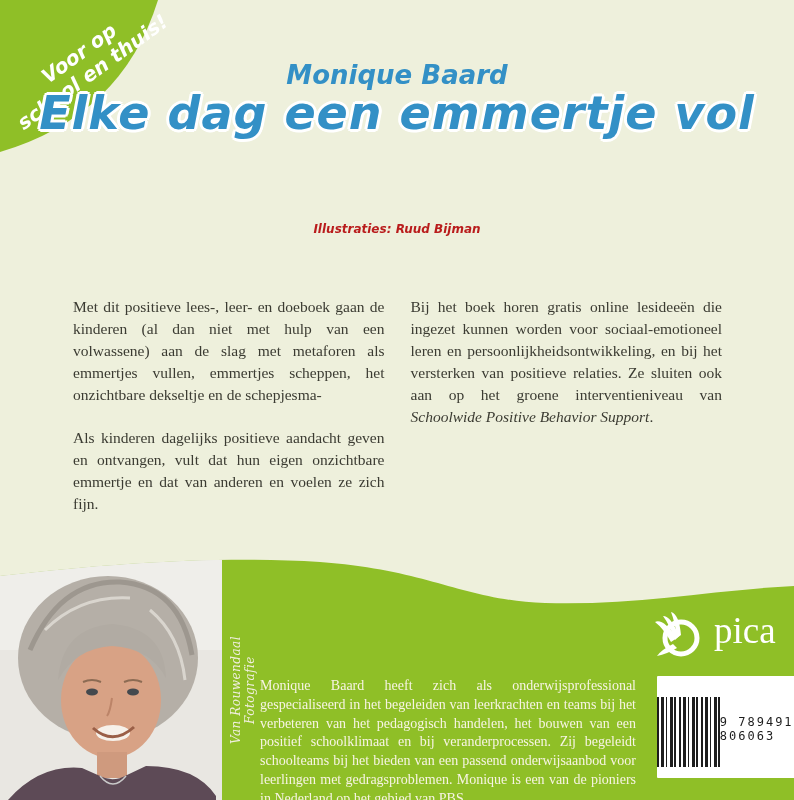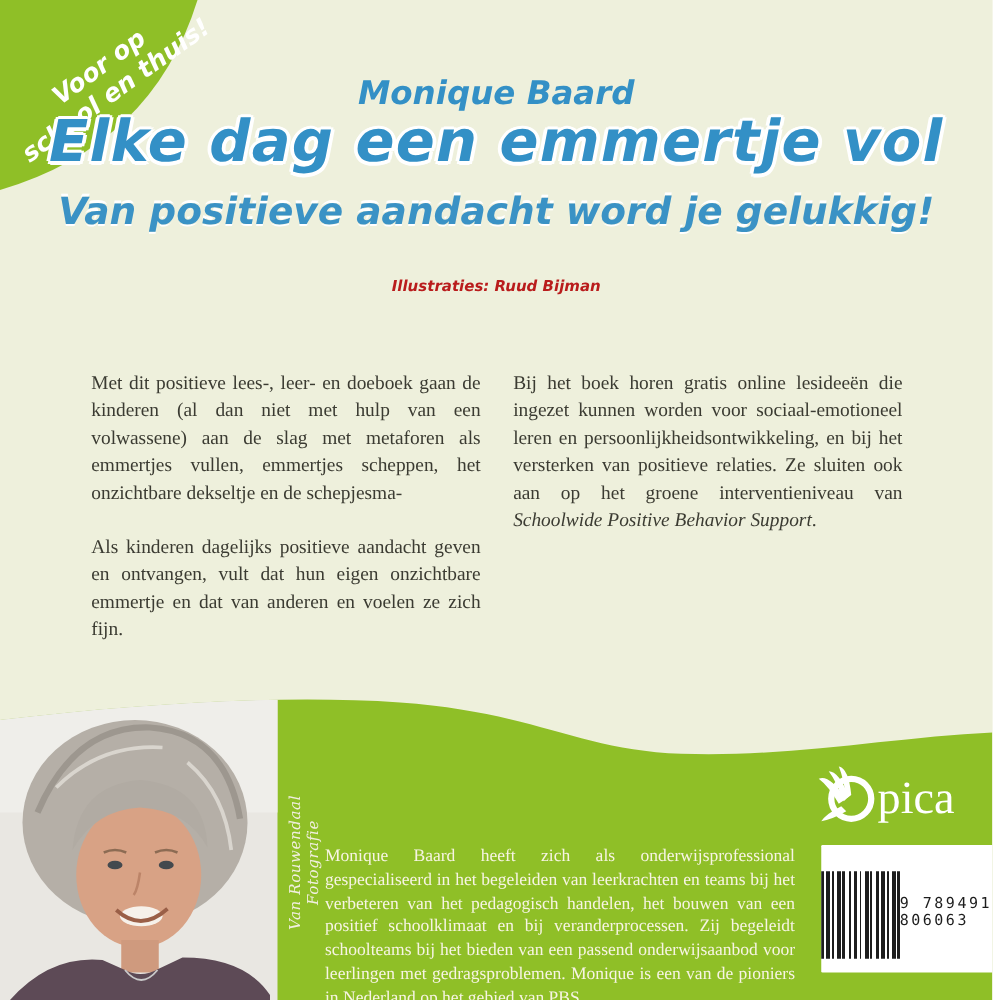--- a/index.html
+++ b/index.html
@@ -72,21 +72,21 @@
   }
   .bio{
     position:absolute;left:260px;top:640px;width:376px;
     color:#f7f4e3;font-size:14px;line-height:1.34;
     text-align:justify;
     font-family:"Liberation Serif", serif;
     margin-top:37px;
   }
   .publisher{
     position:absolute;left:653px;top:612px;width:140px;height:52px;
-    display:flex;align-items:center;gap:1px;
+    display:flex;align-items:flex-start;gap:13px;
   }
   .publisher .wordmark{
     color:#ffffff;font-family:"Liberation Serif", serif;
     font-size:37px;line-height:1;font-weight:400;
   }
   .barcode-box{
     position:absolute;left:657px;top:676px;width:144px;height:102px;
     background:#ffffff;border-radius:1px;
     display:flex;align-items:center;justify-content:flex-start;
     padding:0;box-sizing:border-box;
@@ -111,21 +111,20 @@
   <svg class="ribbon-svg" width="200" height="200" viewBox="0 0 200 200">
     <path d="M0,0 L158,0 Q122,116 0,152 Z" fill="#8fbf27"></path>
   </svg>
   <div class="ribbon-text">
     <div>Voor op</div>
     <div>school en thuis!</div>
   </div>
 
   <div class="author">Monique Baard</div>
   <div class="title">Elke dag een emmertje vol</div>
-  <div class="subtitle">Van positieve aandacht word je gelukkig!</div>
   <div class="illustrator">Illustraties: Ruud Bijman</div>
 
   <div class="columns">
     <div class="col">
       <p>Met dit positieve lees-, leer- en doeboek gaan de kinderen (al dan niet met hulp van een volwassene) aan de slag met metaforen als emmertjes vullen, emmertjes scheppen, het onzichtbare dekseltje en de schepjesma-</p>
       <p>Als kinderen dagelijks positieve aandacht geven en ontvangen, vult dat hun eigen onzichtbare emmertje en dat van anderen en voelen ze zich fijn.</p>
     </div>
     <div class="col">
       <p><span>Bij het boek horen gratis online lesideeën die ingezet kunnen worden voor sociaal-emotioneel leren en persoonlijkheidsontwikkeling, en bij het versterken van positieve relaties. Ze sluiten ook aan op het groene interventieniveau van </span><span class="italics">Schoolwide Positive Behavior Support</span><span>.</span></p>
     </div>

